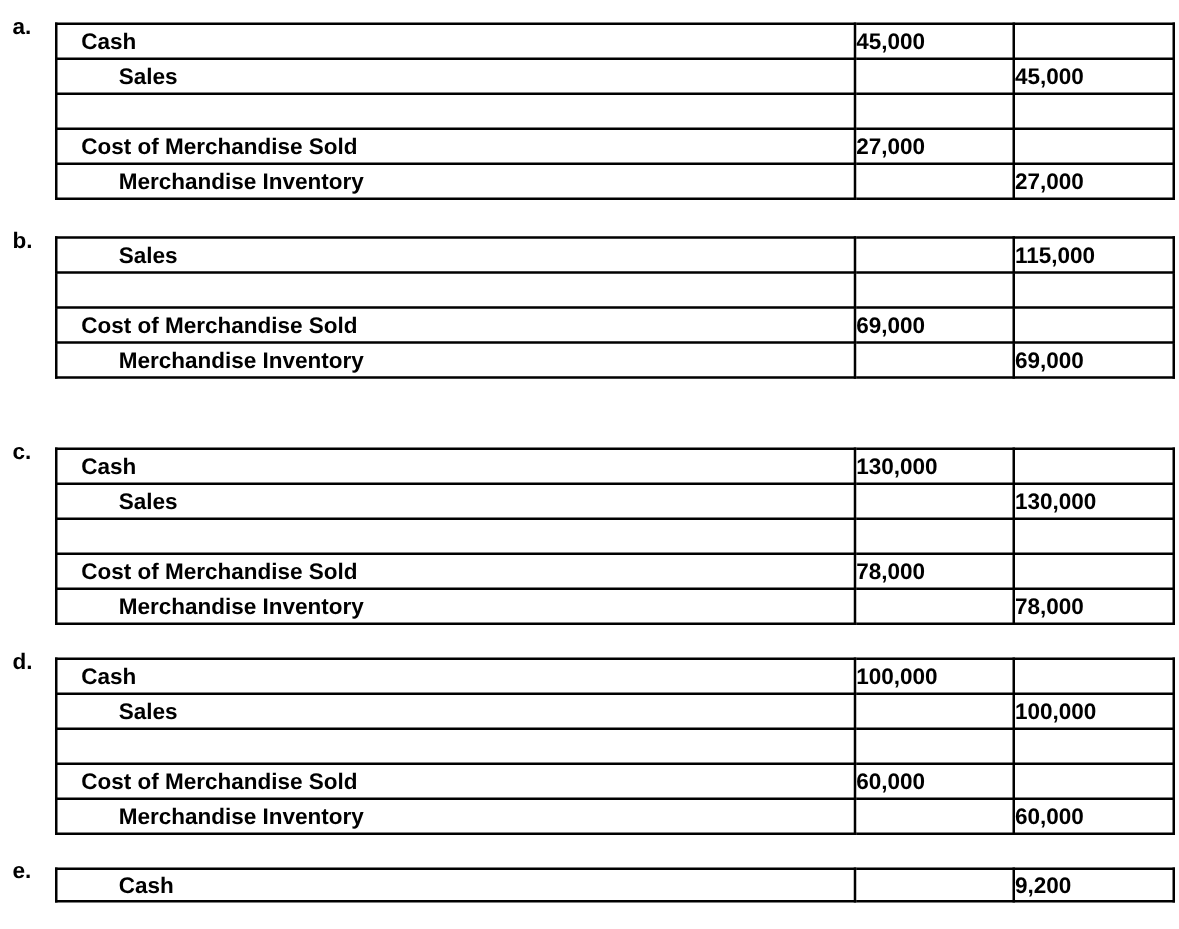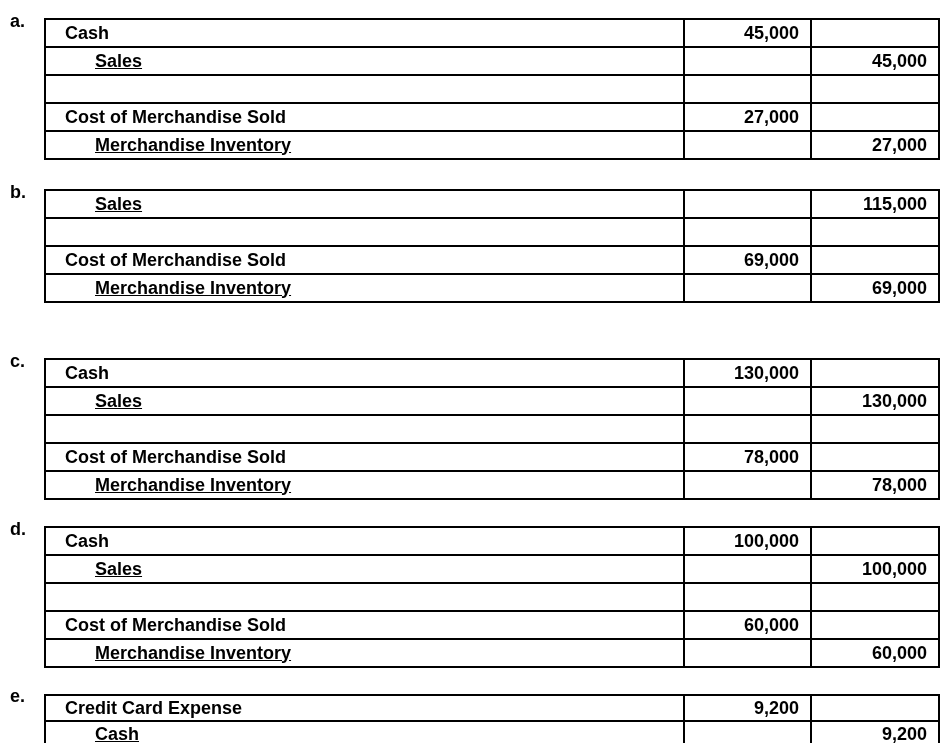--- a/index.html
+++ b/index.html
@@ -43,22 +43,22 @@
     white-space: nowrap;
     overflow: hidden;
     vertical-align: middle;
   }
   table.journal col.c-acct { width: 639px; }
   table.journal col.c-debit { width: 127px; }
   table.journal col.c-credit { width: 128px; }
   table.journal tr.r30 td { height: 26px; }
   table.journal tr.r28 td { height: 24px; }
   td.acct { padding-left: 19px !important; }
-  td.acct.indent { padding-left: 49px !important; text-decoration: underline; }
-  td.amt { text-align: right; padding-right: 11px !important; }
+  td.acct.indent { padding-left: 49px !important; }
+  td.amt { text-align: left; padding-right: 11px !important; }
 </style>
 </head>
 <body>
 
 <div class="entry" style="top:6px;">
   <span class="entry-label">a.</span>
   <table class="journal">
     <colgroup>
         <col class="c-acct">
         <col class="c-debit">
@@ -205,25 +205,20 @@
 
 <div class="entry" style="top:682px;">
   <span class="entry-label" style="top:3px;">e.</span>
   <table class="journal">
     <colgroup>
         <col class="c-acct">
         <col class="c-debit">
         <col class="c-credit">
       </colgroup>
     <tbody>
-        <tr class="r28">
-      <td class="acct">Credit Card Expense</td>
-      <td class="amt">9,200</td>
-      <td class="amt"></td>
-    </tr>
     <tr class="r28">
       <td class="acct indent">Cash</td>
       <td class="amt"></td>
       <td class="amt">9,200</td>
     </tr>
   </tbody>
     </table>
 </div>
 
 </body></html>

